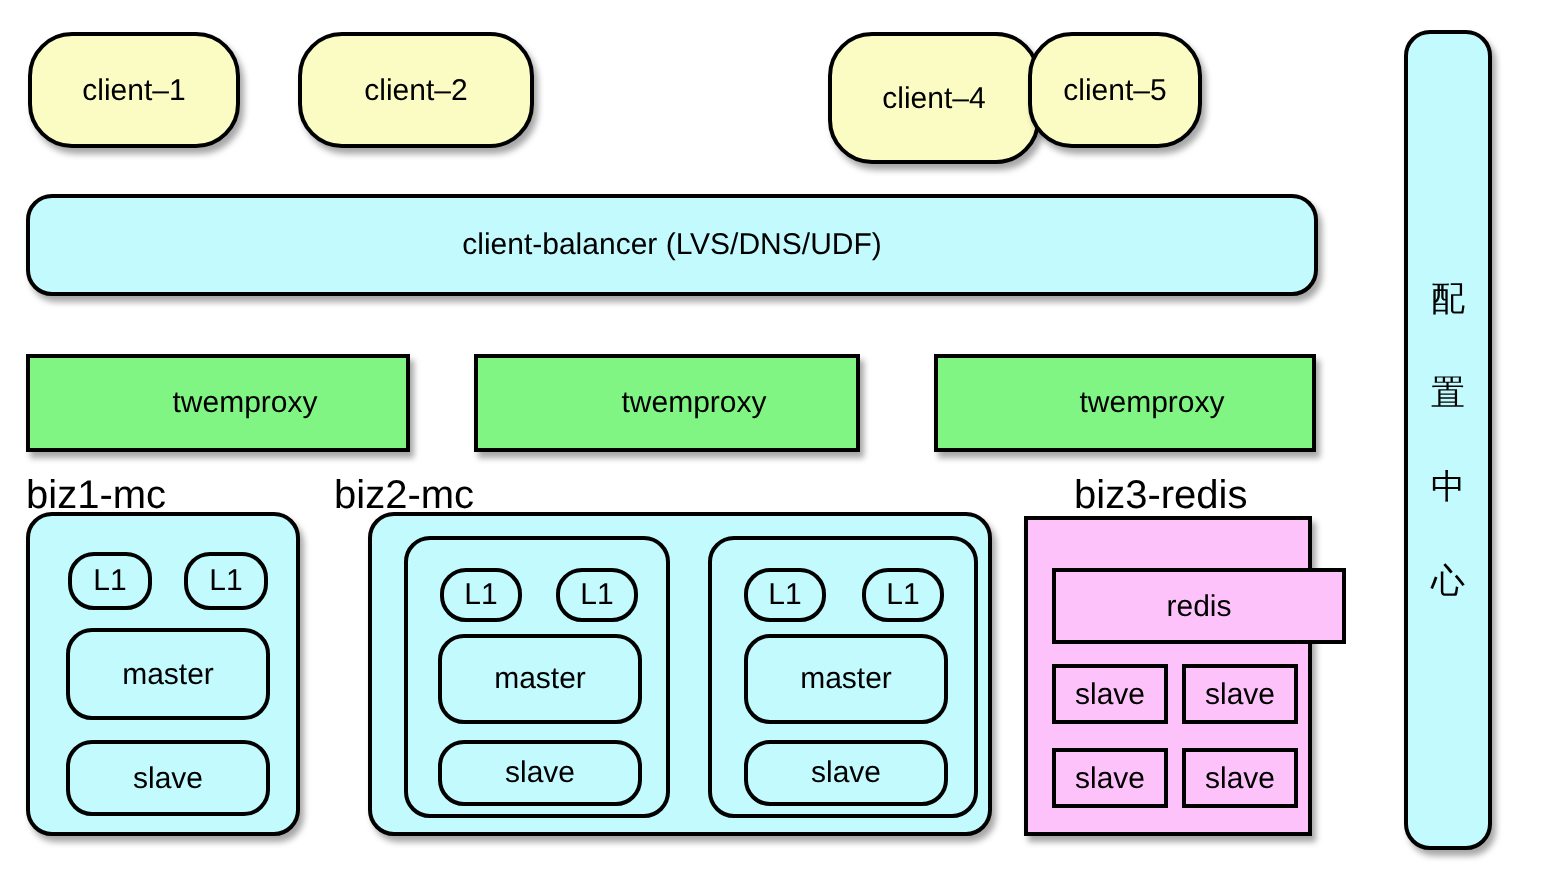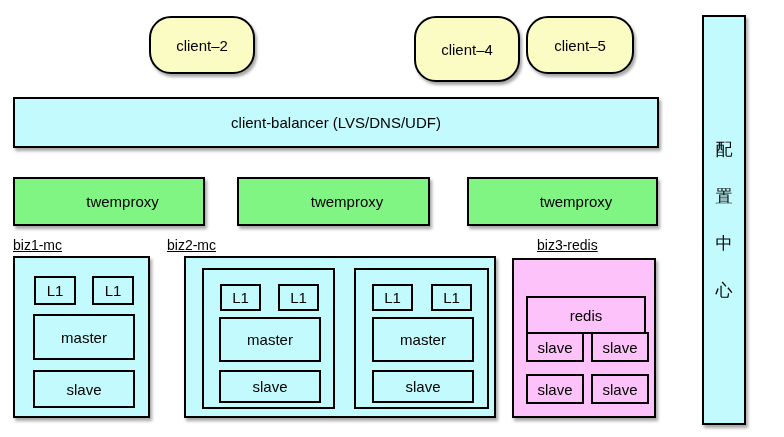--- a/index.html
+++ b/index.html
@@ -9,38 +9,39 @@
     color:#000;background:#fff;
   }
   .node{
     position:absolute;box-sizing:border-box;
     border:2px solid var(--border,#000);
     display:flex;align-items:center;justify-content:center;
     font-size:15px;line-height:1;
   }
   .shadow{box-shadow:2px 3px 3px rgba(0,0,0,0.35);}
   .pill{background:var(--client-fill,#FBFBC4);border-radius:22px;}
-  .cyan{background:var(--cyan-fill,#C2FAFD);}
+  .cyan{background:var(--cyan-fill,#C2FAFD);border-radius:13px;}
   .green{background:var(--proxy-fill,#80F583);padding-left:27px;}
   .pink{background:var(--redis-fill,#FDC2F9);}
   .cluster-label{
-    position:absolute;font-size:14px;text-decoration:underline;
+    position:absolute;font-size:20px;
     white-space:nowrap;line-height:1;
   }
   .vbar{flex-direction:column;gap:30px;font-size:17px;}
   .vbar span{display:block;}
 </style>
 </head>
 <body>
 
 <div class="canvas">
 
-  <div class="node pill shadow" style="left:149px;top:16px;width:106px;height:58px">client–2</div>
+  <div class="node pill shadow" style="left:14px;top:16px;width:106px;height:58px">client–1</div>
+  <div class="node pill shadow" style="left:149px;top:16px;width:118px;height:58px">client–2</div>
   <div class="node pill shadow" style="left:414px;top:16px;width:106px;height:66px">client–4</div>
-  <div class="node pill shadow" style="left:526px;top:16px;width:108px;height:58px">client–5</div>
+  <div class="node pill shadow" style="left:514px;top:16px;width:87px;height:58px">client–5</div>
 
   <div class="node cyan shadow" style="left:13px;top:97px;width:646px;height:51px">client-balancer (LVS/DNS/UDF)</div>
 
   <div class="node green shadow" style="left:13px;top:177px;width:192px;height:49px">twemproxy</div>
   <div class="node green shadow" style="left:237px;top:177px;width:193px;height:49px">twemproxy</div>
   <div class="node green shadow" style="left:467px;top:177px;width:191px;height:49px">twemproxy</div>
 
   <div class="cluster-label" style="left:13px;top:238px">biz1-mc</div>
   <div class="node cyan shadow" style="left:13px;top:256px;width:137px;height:162px">
     <div class="node cyan" style="left:19px;top:18px;width:42px;height:29px">L1</div>
@@ -60,21 +61,21 @@
     <div class="node cyan" style="left:168px;top:10px;width:135px;height:141px">
       <div class="node cyan" style="left:16px;top:14px;width:41px;height:27px">L1</div>
       <div class="node cyan" style="left:75px;top:14px;width:41px;height:27px">L1</div>
       <div class="node cyan" style="left:16px;top:47px;width:102px;height:45px">master</div>
       <div class="node cyan" style="left:16px;top:100px;width:102px;height:33px">slave</div>
     </div>
   </div>
 
   <div class="cluster-label" style="left:537px;top:238px">biz3-redis</div>
   <div class="node pink shadow" style="left:512px;top:258px;width:144px;height:160px">
-    <div class="node pink" style="left:12px;top:36px;width:120px;height:38px">redis</div>
+    <div class="node pink" style="left:12px;top:24px;width:147px;height:38px">redis</div>
     <div class="node pink" style="left:12px;top:72px;width:58px;height:30px">slave</div>
     <div class="node pink" style="left:77px;top:72px;width:58px;height:30px">slave</div>
     <div class="node pink" style="left:12px;top:114px;width:58px;height:30px">slave</div>
     <div class="node pink" style="left:77px;top:114px;width:58px;height:30px">slave</div>
   </div>
 
   <div class="node cyan shadow vbar" style="left:702px;top:15px;width:44px;height:410px">
     <span>配</span>
     <span>置</span>
     <span>中</span>

